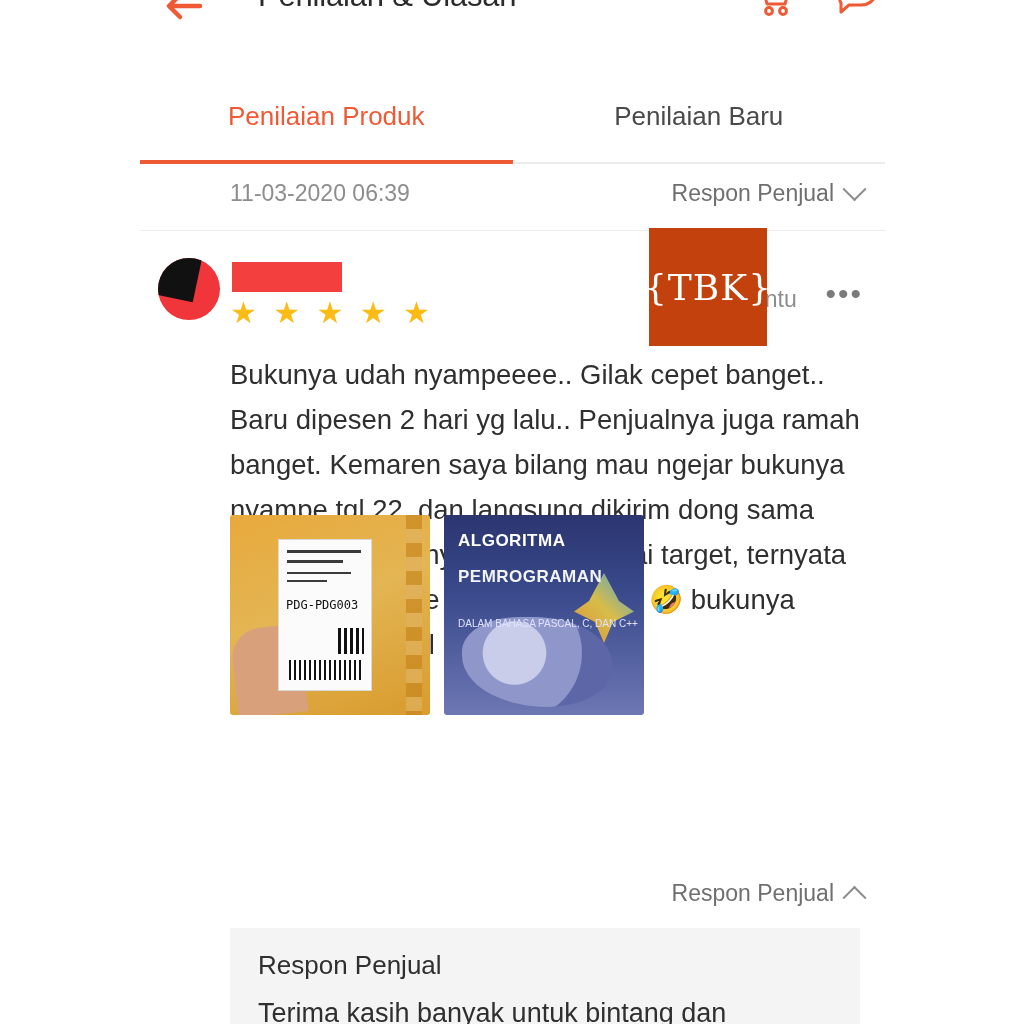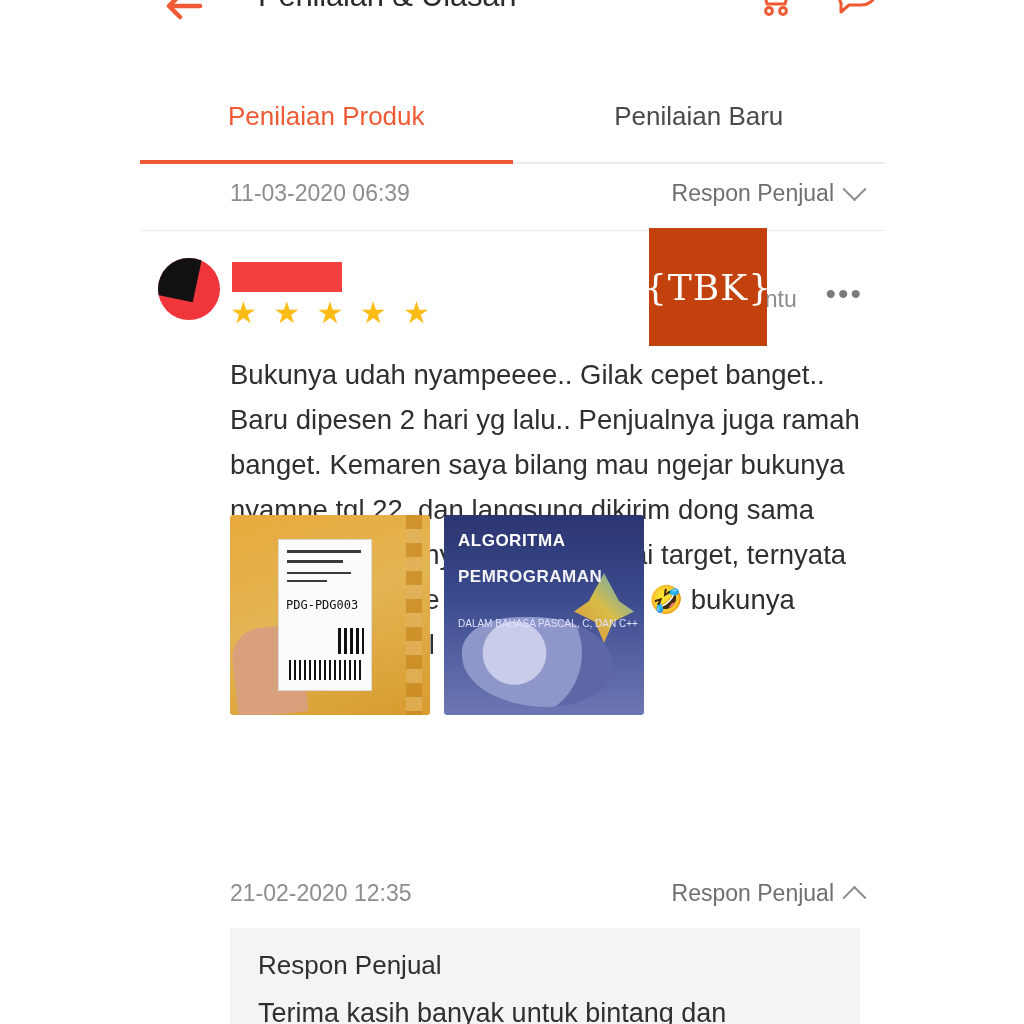--- a/index.html
+++ b/index.html
@@ -474,21 +474,20 @@
       <div class="photo book">
         <div class="blob"></div>
         <div class="spark"></div>
         <div class="title1">ALGORITMA</div>
         <div class="title2">PEMROGRAMAN</div>
         <div class="sub">DALAM BAHASA PASCAL, C, DAN C++</div>
       </div>
     </div>
 
     <div class="meta-row2">
-      <div class="meta-date">21-02-2020 12:35</div>
       <div class="meta-respond">
         <span>Respon Penjual</span>
         <span class="chev up"></span>
       </div>
     </div>
 
     <div class="response-box">
       <div class="response-title">Respon Penjual</div>
       <div class="response-text">Terima kasih banyak untuk bintang dan</div>
     </div>

